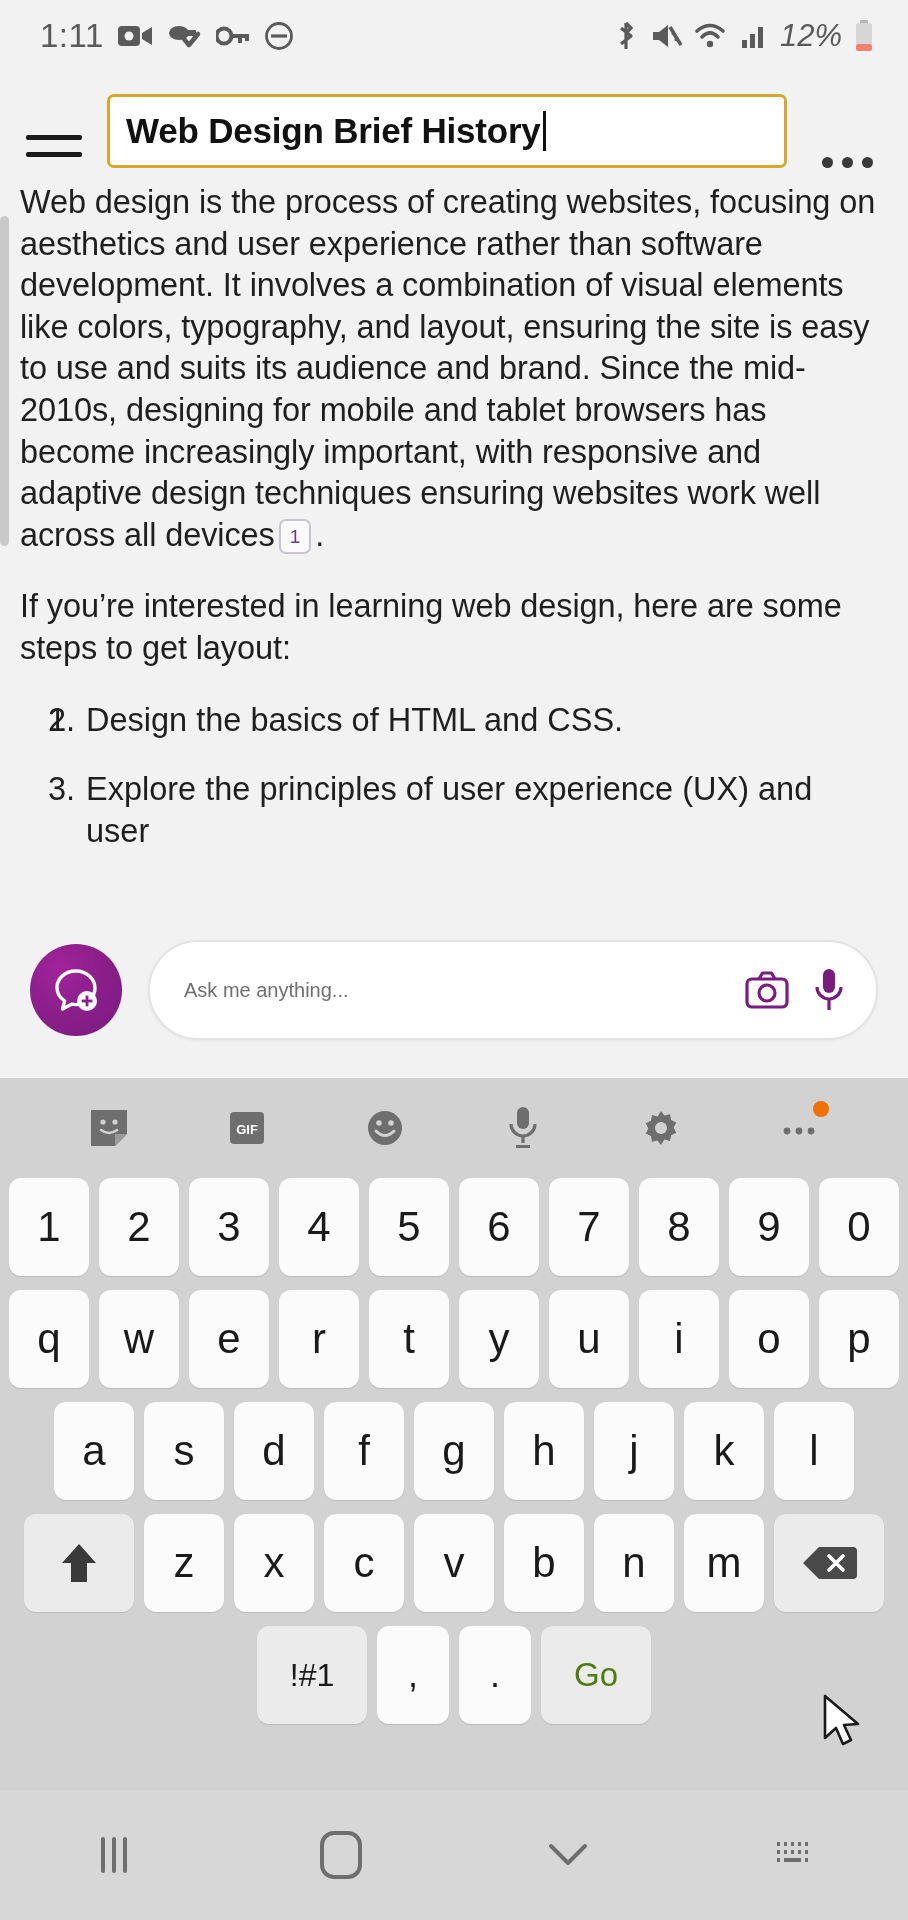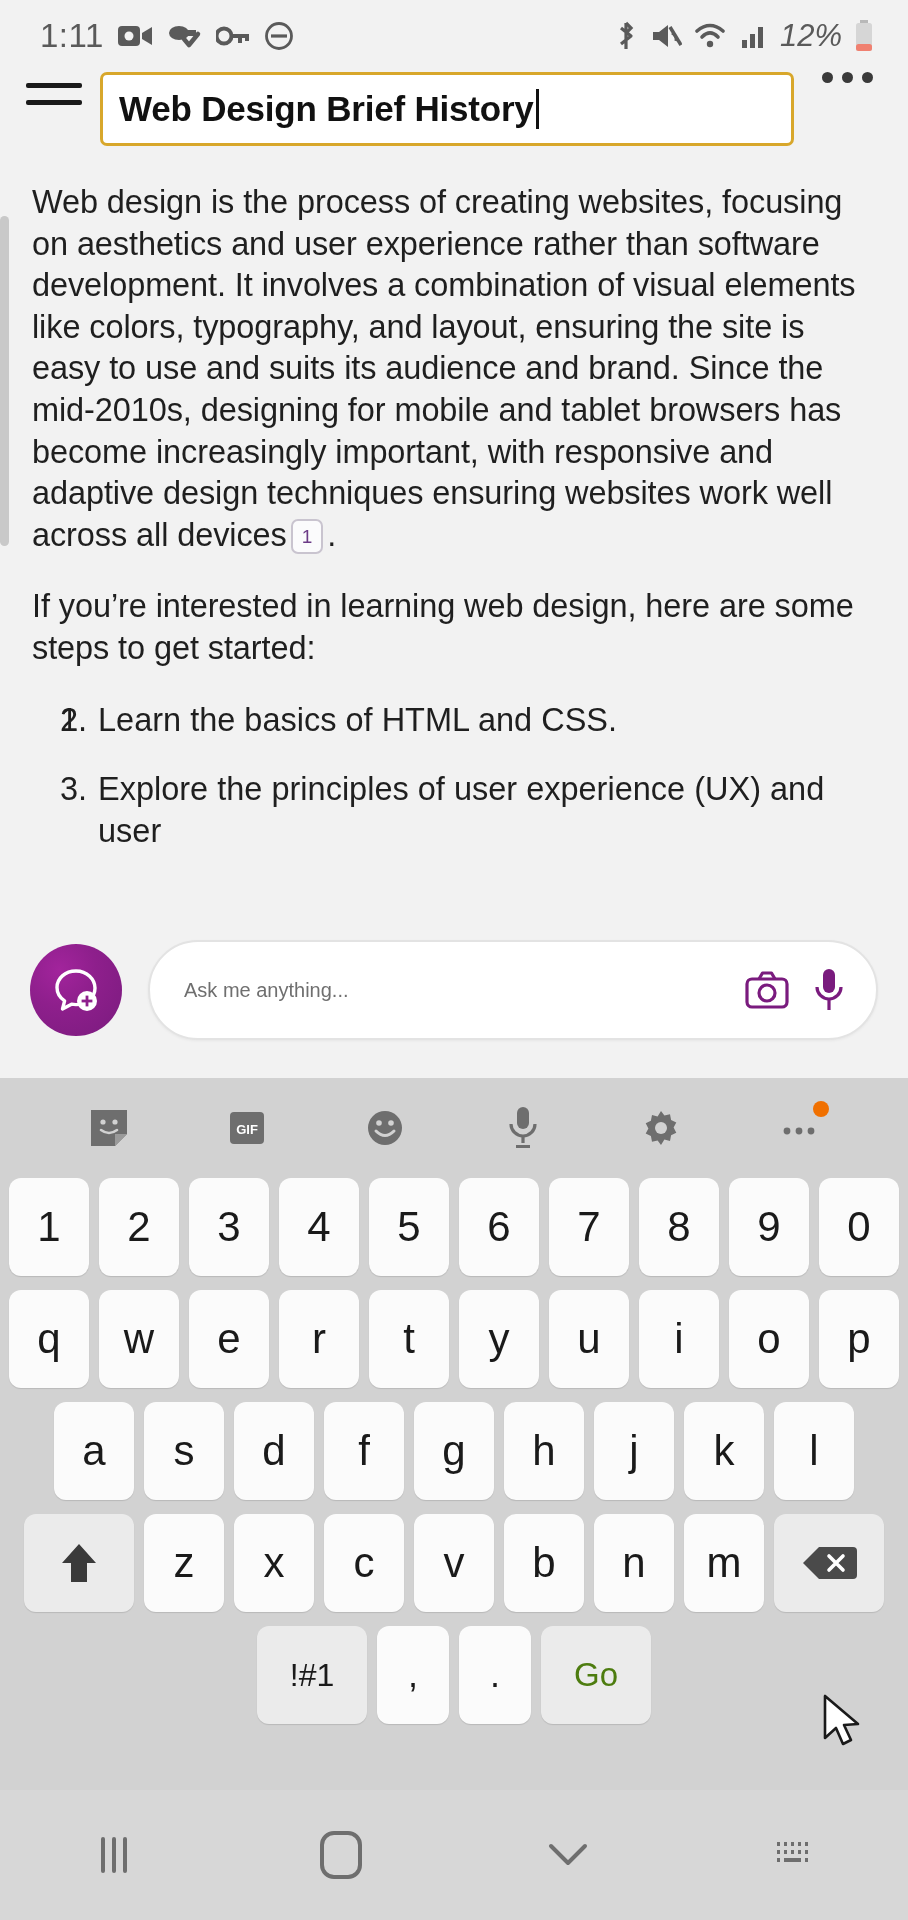--- a/index.html
+++ b/index.html
@@ -17,22 +17,22 @@
     padding: 0 34px 0 40px; background: #f2f2f2;
   }
   .sb-left { display: flex; align-items: center; gap: 14px; }
   .sb-right { display: flex; align-items: center; gap: 12px; margin-left: auto; font-style: italic; }
   .sb-time { font-size: 33px; color: #5a5a5a; letter-spacing: .5px; font-weight: 400; }
   .sb-pct { font-size: 31px; color: #5a5a5a; }
   .ico { display: inline-flex; align-items: center; justify-content: center; }
 
   
   .titlebar {
-    height: 96px; display: flex; align-items: flex-start;
-    padding: 0 26px 0 26px; gap: 18px;
+    height: 96px; display: flex; align-items: flex-end;
+    padding: 0 26px 0 26px; gap: 25px;
   }
   .hamburger { width: 56px; height: 44px; display: flex; flex-direction: column;
                justify-content: center; gap: 12px; cursor: pointer; flex: 0 0 auto; }
   .hamburger span { display: block; height: 5px; background: #1a1a1a; border-radius: 2px; }
   .title-field {
     flex: 1 1 auto; height: 74px;
     border: 3px solid #d8a72b; border-radius: 7px;
     background: #ffffff; display: flex; align-items: center;
     padding: 0 16px; position: relative;
   }
@@ -41,21 +41,21 @@
     white-space: nowrap; overflow: hidden;
   }
   .caret { width: 3px; height: 40px; background: #111; margin-left: 2px; }
   .overflow-dots { width: 70px; display: flex; align-items: center;
                    justify-content: center; gap: 9px; flex: 0 0 auto; }
   .overflow-dots i { width: 11px; height: 11px; border-radius: 50%; background: #3a3a3a; display:block; }
 
   
   .content {
     position: relative;
-    padding: 14px 30px 0 32px;
+    padding: 14px 30px 0 20px;
     height: 800px; overflow: hidden;
   }
   .scrollbar-track { position: absolute; left: 0; top: 48px; width: 9px; height: 330px;
                      background: #c9c9c9; border-radius: 5px; }
   p.para {
     font-size: 32.5px; line-height: 1.28; color: #1f1f1f;
     margin-bottom: 30px; letter-spacing: -.1px;
   }
   .cite {
     display: inline-block; border: 2px solid #c9c4cf; border-radius: 7px;
@@ -214,29 +214,29 @@
         <i></i>
         <i></i>
     </div>
   </div>
 
   <div class="content">
     <div class="scrollbar-track"></div>
 
     <p class="para"><span>Web design is the process of creating websites, focusing on aesthetics and user experience rather than software development. It involves a combination of visual elements like colors, typography, and layout, ensuring the site is easy to use and suits its audience and brand. Since the mid-2010s, designing for mobile and tablet browsers has become increasingly important, with responsive and adaptive design techniques ensuring websites work well across all devices</span><span class="cite">1</span><span>.</span></p>
 
-    <p class="para">If you’re interested in learning web design, here are some steps to get started:</p>
+    <p class="para">If you’re interested in learning web design, here are some steps to get layout:</p>
 
     <ol class="steps">
       <li>
         <span class="num">1.</span>
       </li>
       <li>
         <span class="num">2.</span>
-        <span>Learn the basics of HTML and CSS.</span>
+        <span>Design the basics of HTML and CSS.</span>
       </li>
       <li>
         <span class="num">3.</span>
         <span>Explore the principles of user experience (UX) and user</span>
       </li>
     </ol>
   </div>
 
   <div class="composer">
     <div class="newchat-btn">

